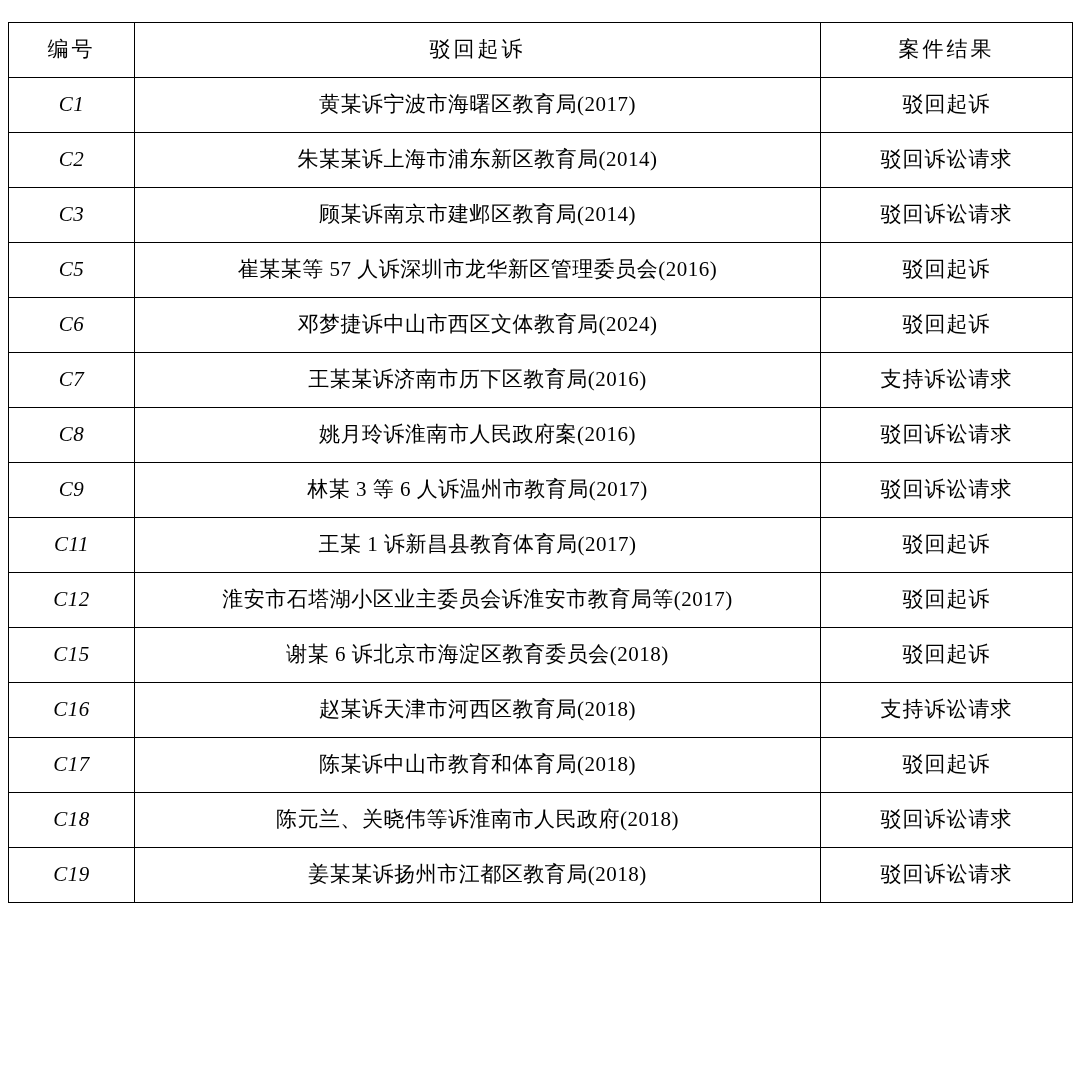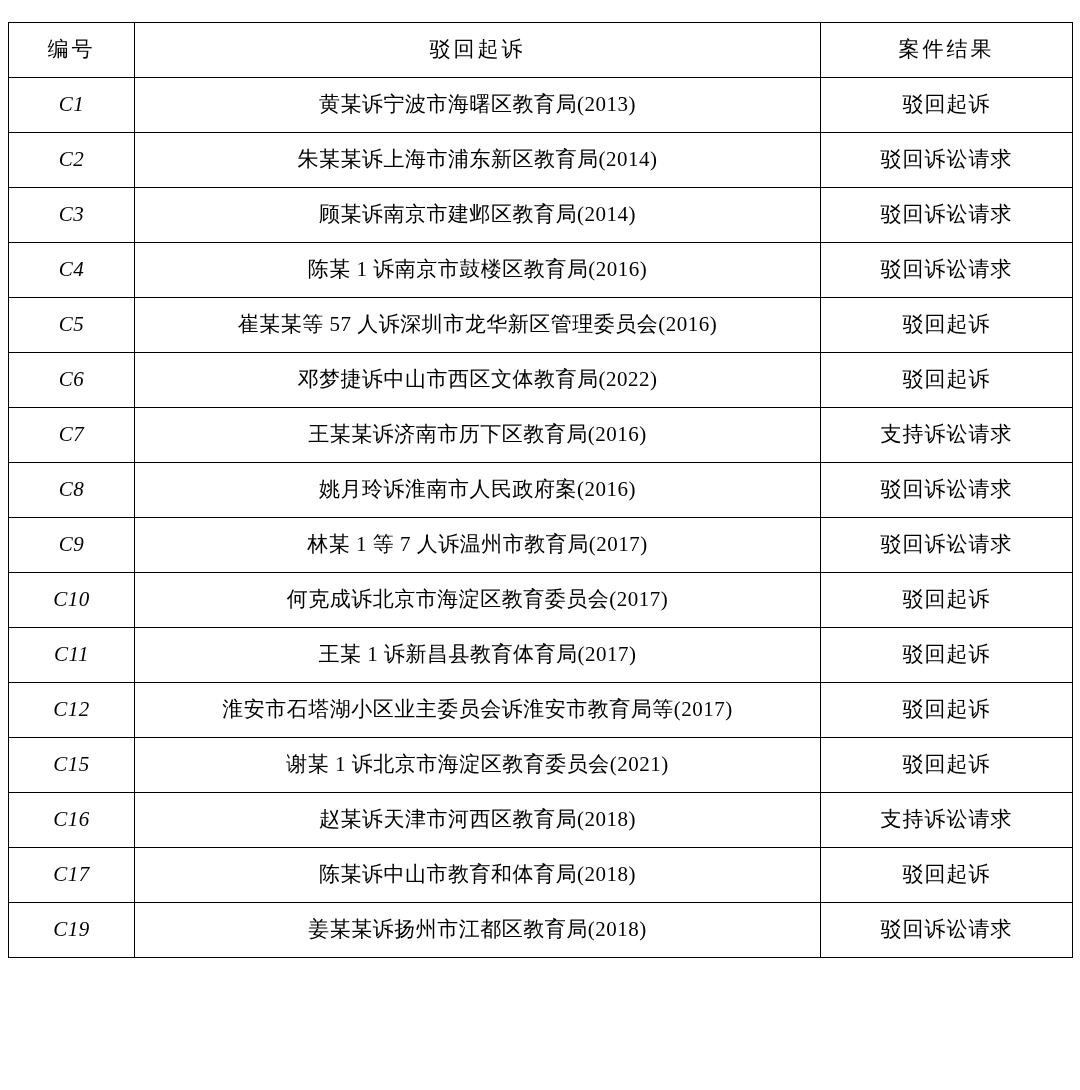--- a/index.html
+++ b/index.html
@@ -62,93 +62,88 @@
     <thead>
       <tr>
         <td>编号</td>
         <td>驳回起诉</td>
         <td>案件结果</td>
       </tr>
     </thead>
     <tbody id="table-body">
         <tr>
           <td class="cell-id">C1</td>
-          <td class="cell-name">黄某诉宁波市海曙区教育局(2013)</td>
+          <td class="cell-name">黄某诉宁波市海曙区教育局(2017)</td>
           <td class="cell-result">驳回起诉</td>
         </tr>
         <tr>
           <td class="cell-id">C2</td>
           <td class="cell-name">朱某某诉上海市浦东新区教育局(2014)</td>
           <td class="cell-result">驳回诉讼请求</td>
         </tr>
         <tr>
           <td class="cell-id">C3</td>
           <td class="cell-name">顾某诉南京市建邺区教育局(2014)</td>
           <td class="cell-result">驳回诉讼请求</td>
         </tr>
         <tr>
-          <td class="cell-id">C4</td>
-          <td class="cell-name">陈某 1 诉南京市鼓楼区教育局(2016)</td>
-          <td class="cell-result">驳回诉讼请求</td>
-        </tr>
-        <tr>
           <td class="cell-id">C5</td>
           <td class="cell-name">崔某某等 57 人诉深圳市龙华新区管理委员会(2016)</td>
           <td class="cell-result">驳回起诉</td>
         </tr>
         <tr>
           <td class="cell-id">C6</td>
-          <td class="cell-name">邓梦捷诉中山市西区文体教育局(2022)</td>
+          <td class="cell-name">邓梦捷诉中山市西区文体教育局(2024)</td>
           <td class="cell-result">驳回起诉</td>
         </tr>
         <tr>
           <td class="cell-id">C7</td>
           <td class="cell-name">王某某诉济南市历下区教育局(2016)</td>
           <td class="cell-result">支持诉讼请求</td>
         </tr>
         <tr>
           <td class="cell-id">C8</td>
           <td class="cell-name">姚月玲诉淮南市人民政府案(2016)</td>
           <td class="cell-result">驳回诉讼请求</td>
         </tr>
         <tr>
           <td class="cell-id">C9</td>
-          <td class="cell-name">林某 1 等 7 人诉温州市教育局(2017)</td>
+          <td class="cell-name">林某 3 等 6 人诉温州市教育局(2017)</td>
           <td class="cell-result">驳回诉讼请求</td>
-        </tr>
-        <tr>
-          <td class="cell-id">C10</td>
-          <td class="cell-name">何克成诉北京市海淀区教育委员会(2017)</td>
-          <td class="cell-result">驳回起诉</td>
         </tr>
         <tr>
           <td class="cell-id">C11</td>
           <td class="cell-name">王某 1 诉新昌县教育体育局(2017)</td>
           <td class="cell-result">驳回起诉</td>
         </tr>
         <tr>
           <td class="cell-id">C12</td>
           <td class="cell-name">淮安市石塔湖小区业主委员会诉淮安市教育局等(2017)</td>
           <td class="cell-result">驳回起诉</td>
         </tr>
         <tr>
           <td class="cell-id">C15</td>
-          <td class="cell-name">谢某 1 诉北京市海淀区教育委员会(2021)</td>
+          <td class="cell-name">谢某 6 诉北京市海淀区教育委员会(2018)</td>
           <td class="cell-result">驳回起诉</td>
         </tr>
         <tr>
           <td class="cell-id">C16</td>
           <td class="cell-name">赵某诉天津市河西区教育局(2018)</td>
           <td class="cell-result">支持诉讼请求</td>
         </tr>
         <tr>
           <td class="cell-id">C17</td>
           <td class="cell-name">陈某诉中山市教育和体育局(2018)</td>
           <td class="cell-result">驳回起诉</td>
         </tr>
         <tr>
+          <td class="cell-id">C18</td>
+          <td class="cell-name">陈元兰、关晓伟等诉淮南市人民政府(2018)</td>
+          <td class="cell-result">驳回诉讼请求</td>
+        </tr>
+        <tr>
           <td class="cell-id">C19</td>
           <td class="cell-name">姜某某诉扬州市江都区教育局(2018)</td>
           <td class="cell-result">驳回诉讼请求</td>
         </tr>
       </tbody>
   </table>
 </div>
 
 </body></html>

